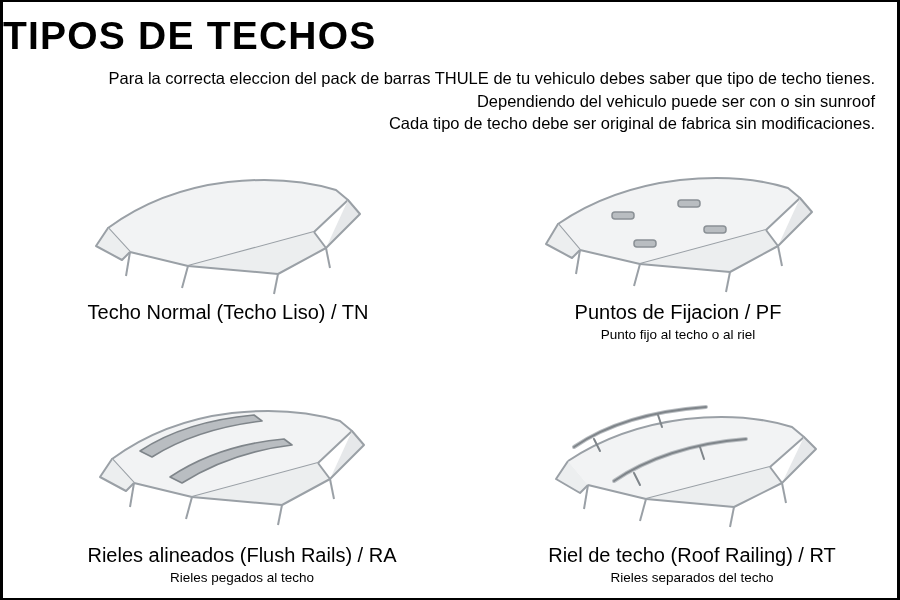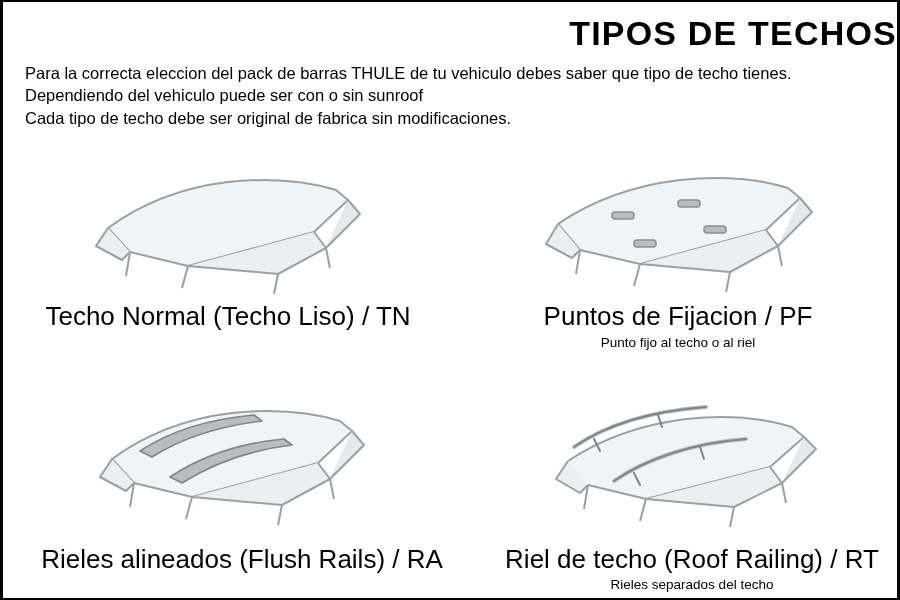--- a/index.html
+++ b/index.html
@@ -19,29 +19,29 @@
     width: 900px;
     height: 600px;
     box-sizing: border-box;
     border-left: 3px solid #000;
     border-right: 3px solid #000;
     border-top: 2px solid #000;
     border-bottom: 2px solid #000;
     background: #fff;
   }
   .title {
-    text-align: right;
-    font-size: 34px;
+    text-align: left;
+    font-size: 39px;
     font-weight: bold;
     letter-spacing: 1.2px;
     margin-top: 14px;
     line-height: 1.05;
   }
   .subtitle {
-    text-align: left;
+    text-align: right;
     font-size: 16.5px;
     line-height: 1.37;
     margin-top: 10px;
     padding: 0 22px;
   }
   .subtitle div {
     white-space: nowrap;
   }
   .grid {
     position: absolute;
@@ -67,21 +67,21 @@
     justify-content: center;
   }
   .cap {
     position: absolute;
     left: 0;
     right: 0;
     top: 148px;
     text-align: center;
   }
   .cap-main {
-    font-size: 26px;
+    font-size: 20px;
     line-height: 1.25;
   }
   .cap-sub {
     font-size: 13.5px;
     margin-top: 2px;
   }
   
   .row2 .art { top: 10px; height: 150px; }
   .row2 .cap { top: 168px; padding-left: 28px; }
   svg { display: block; }
@@ -163,20 +163,21 @@
             <path d="M252 94 L256 114"></path>
           </g>
           <g fill="#b9bdc1" stroke="#7f858a" stroke-width="1.6" stroke-linejoin="round">
             <path d="M62 66 C92 46 132 34 176 30 L184 36 C142 41 104 53 74 72 Z"></path>
             <path d="M92 92 C122 72 162 58 206 54 L214 60 C172 65 134 79 104 98 Z"></path>
           </g>
         </svg>
       </div>
       <div class="cap">
         <div class="cap-main">Rieles alineados (Flush Rails) / RA</div>
+        <div class="cap-sub">Rieles pegados al techo</div>
       </div>
     </div>
 
     <div class="cell row2">
       <div class="art">
         <svg width="300" height="150" viewBox="0 0 300 150">
           <g fill="none" stroke="#9aa0a6" stroke-width="2" stroke-linejoin="round">
             <path d="M40 76 C70 56 110 40 158 34 C202 29 238 34 264 42 L276 52 L242 82 L118 114 L60 100" fill="#f2f3f4"></path>
             <path d="M40 76 L28 94 L52 108 L60 100" fill="#eceeef"></path>
             <path d="M242 82 L254 98 L206 122 L118 114" fill="#eceeef"></path>

